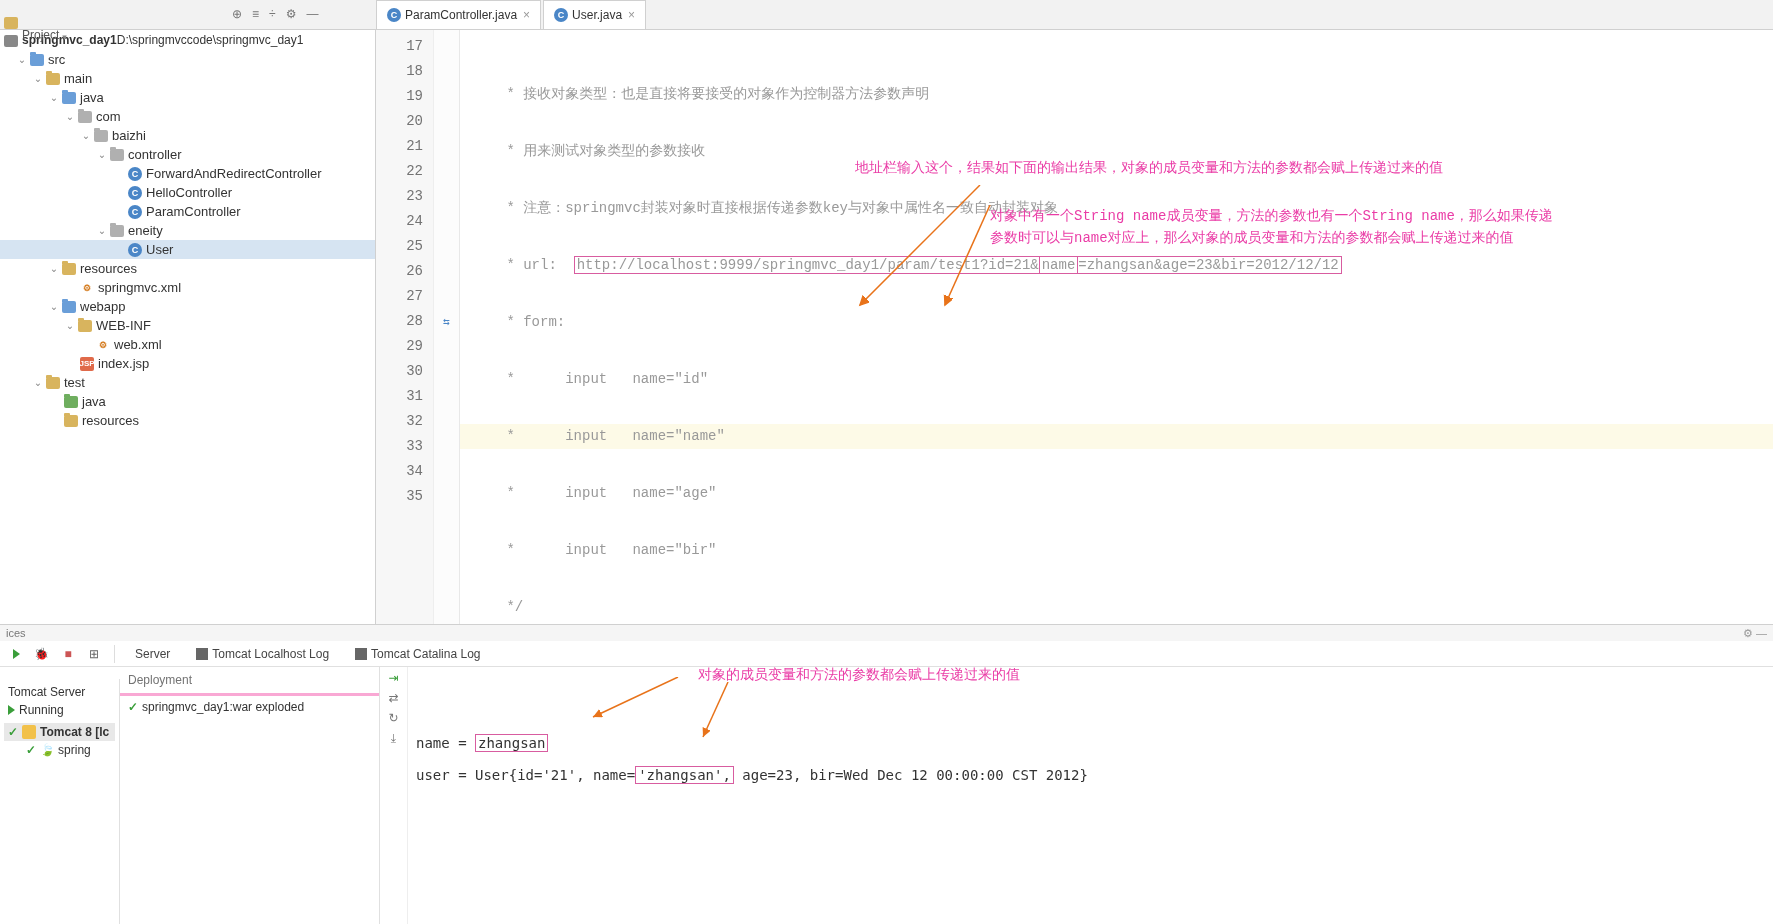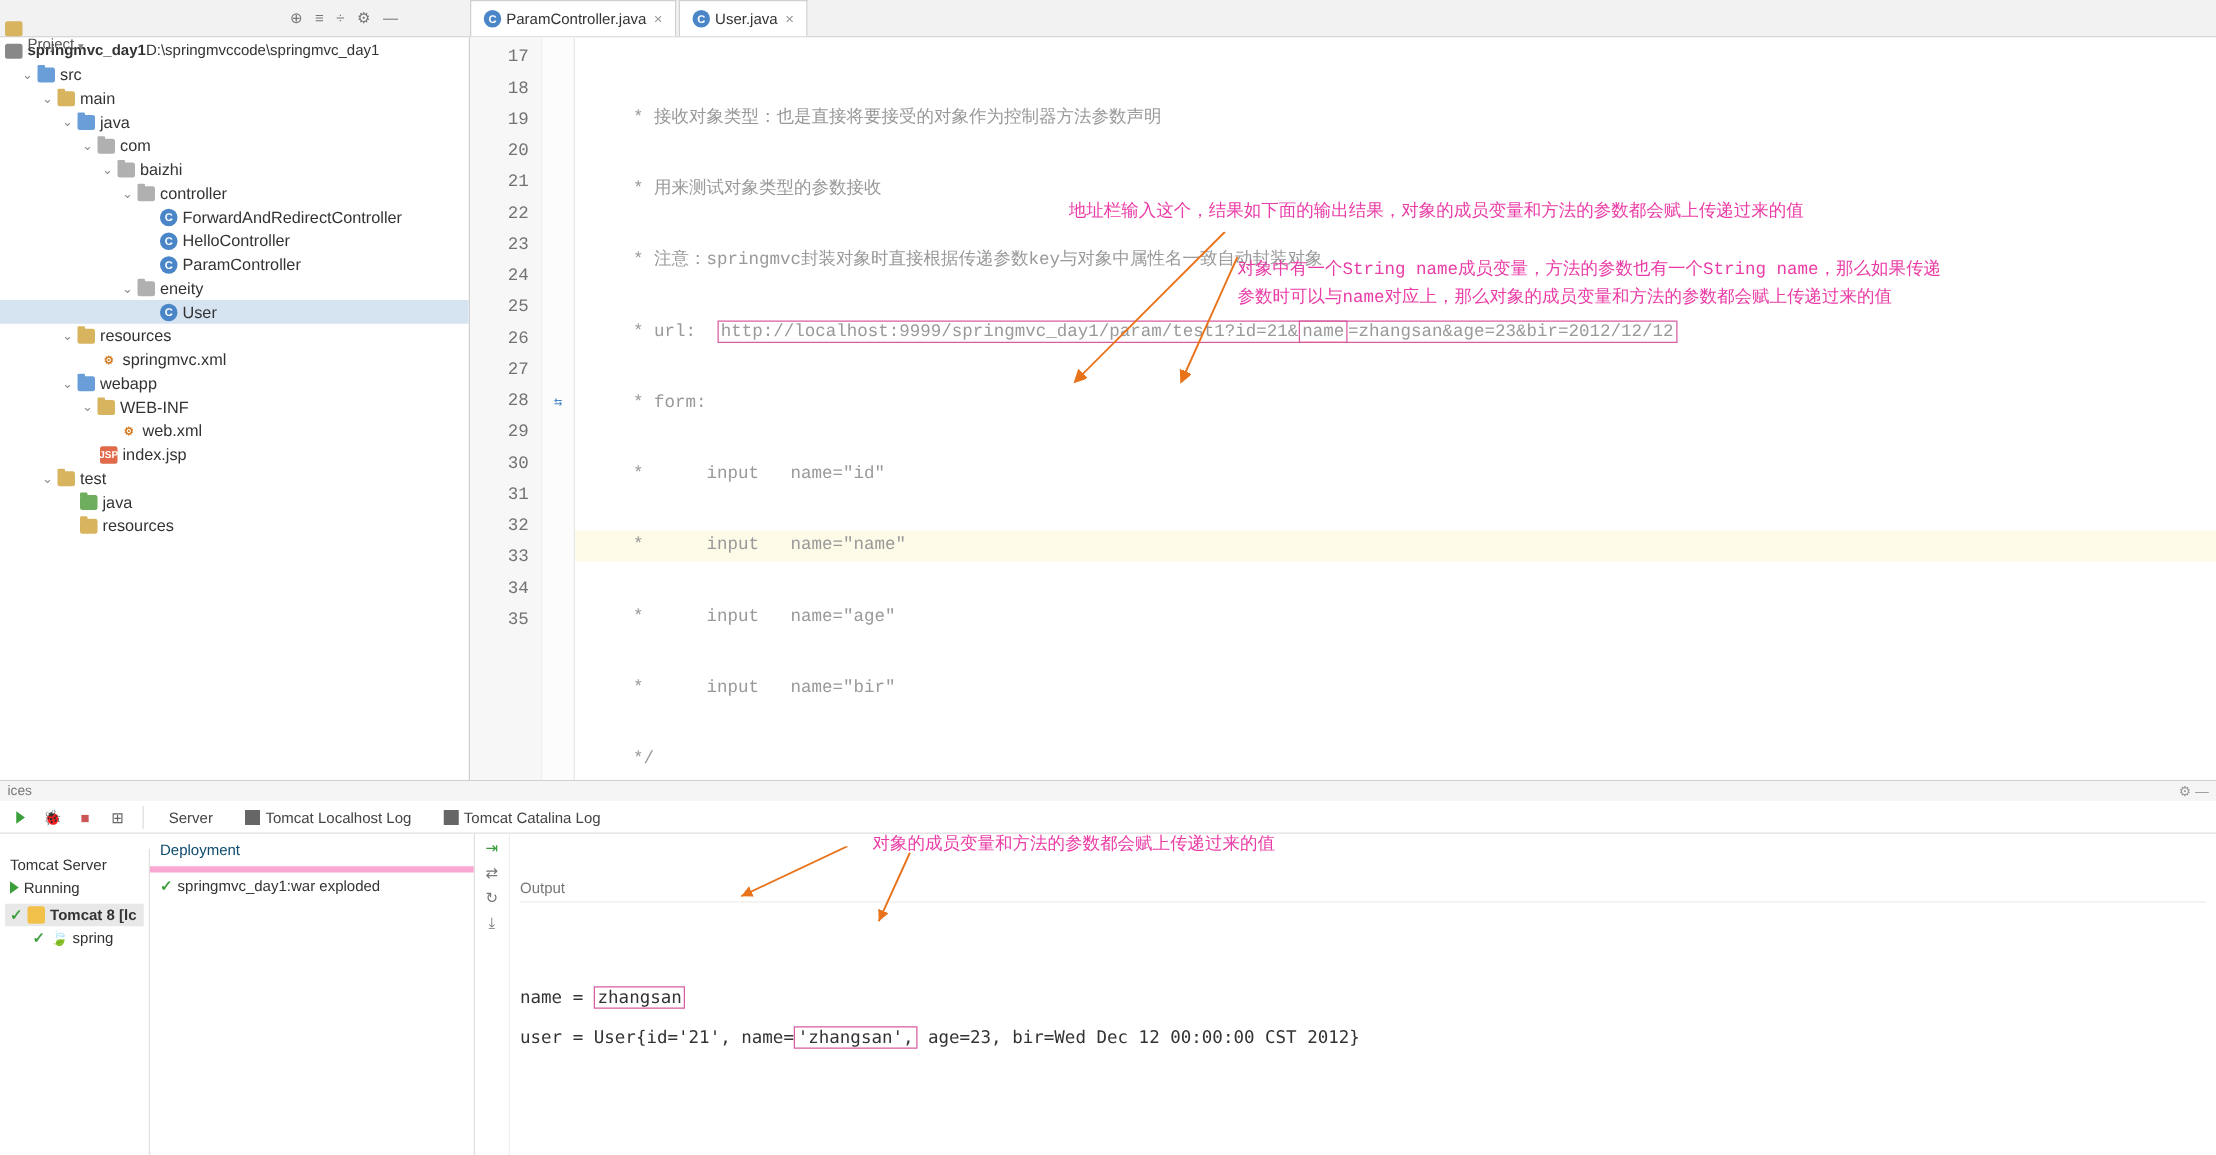--- a/index.html
+++ b/index.html
@@ -54,21 +54,21 @@
   
   .bottom { height: 300px; border-top: 1px solid #d0d0d0; display: flex; flex-direction: column; background:#fff;}
   .bottom-header { height: 16px; padding: 0 6px; color: #777; background: #f5f5f5; font-size: 11px; display:flex; align-items:center; justify-content: space-between;}
   .bottom-toolbar { height: 26px; border-bottom: 1px solid #e0e0e0; display: flex; align-items: center; padding: 0 6px; gap: 6px; background:#fff;}
   .bottom-toolbar .tbtn { width: 20px; height: 20px; color: #666; display:flex;align-items:center;justify-content:center; font-size:12px;}
   .bottom-toolbar .sep { width:1px; height:18px; background:#ddd; margin: 0 4px;}
   .bottom-toolbar .btab { padding: 4px 10px; color:#444; display:flex; align-items:center; gap:4px;}
   .bottom-body { flex:1; display:flex; min-height:0; }
   .bottom-left { width: 120px; border-right:1px solid #e0e0e0; padding: 4px; margin-top: 12px;}
   .bottom-left2 { width: 260px; border-right:1px solid #e0e0e0;}
-  .bottom-left2 .hdr { padding: 6px 8px; color:#0c4a6e; border-bottom:5px solid #f9a8d4;}
+  .bottom-left2 .hdr { padding: 6px 8px; color:#737373; border-bottom:3px solid #f9a8d4;}
   .bottom-left2 .row { padding: 4px 8px; display:flex; align-items:center; gap:4px;}
   .bottom-right { flex:1; display:flex; position: relative;}
   .bottom-right .gutter-btns { width:28px; border-right:1px solid #eee; display:flex; flex-direction:column; align-items:center; padding-top:4px; gap:6px; color:#777;}
   .bottom-right .out { flex:1; padding: 4px 8px; font-family: Consolas, monospace; font-size:14px; white-space: pre; position: relative;}
   .bottom-right .hdr { color:#777; font-family: "Segoe UI", Arial, sans-serif; font-size:12px; padding-bottom: 4px; border-bottom:1px solid #eee; margin-bottom: 4px;}
   .tc-server { padding: 2px 4px;}
   .tc-run { display:flex; align-items:center; gap:4px; padding: 2px 4px;}
   .green-tri { width:0;height:0;border-left:7px solid #3a9e3a;border-top:5px solid transparent;border-bottom:5px solid transparent;display:inline-block;}
   .tc-list { padding-top: 4px;}
   .tc-list .itm { display:flex; align-items:center; gap:4px; padding: 2px 4px;}
@@ -380,21 +380,20 @@
           </div>
       </div>
       <div class="bottom-right">
         <div class="gutter-btns">
           <span style="color:#3a9e3a;">⇥</span>
           <span>⇄</span>
           <span>↻</span>
           <span>⤓</span>
         </div>
         <div class="out">
-          <div class="hdr">Output</div>
           <div class="annotation-text" style="left:290px; top:-1px;font-family:'Segoe UI',Arial,sans-serif;">对象的成员变量和方法的参数都会赋上传递过来的值</div>
           <svg style="position:absolute; left:180px; top:10px; width:100px; height:50px;">
               <defs>
                 <marker id="ah3" markerWidth="8" markerHeight="8" refX="6" refY="3" orient="auto">
                   <path d="M0,0 L6,3 L0,6 Z" fill="#e8731a"></path>
                 </marker>
               </defs>
               <line x1="90" y1="0" x2="5" y2="40" stroke="#e8731a" stroke-width="1.5" marker-end="url(#ah3)"></line>
             </svg>
           <svg style="position:absolute; left:290px; top:15px; width:40px; height:60px;">

